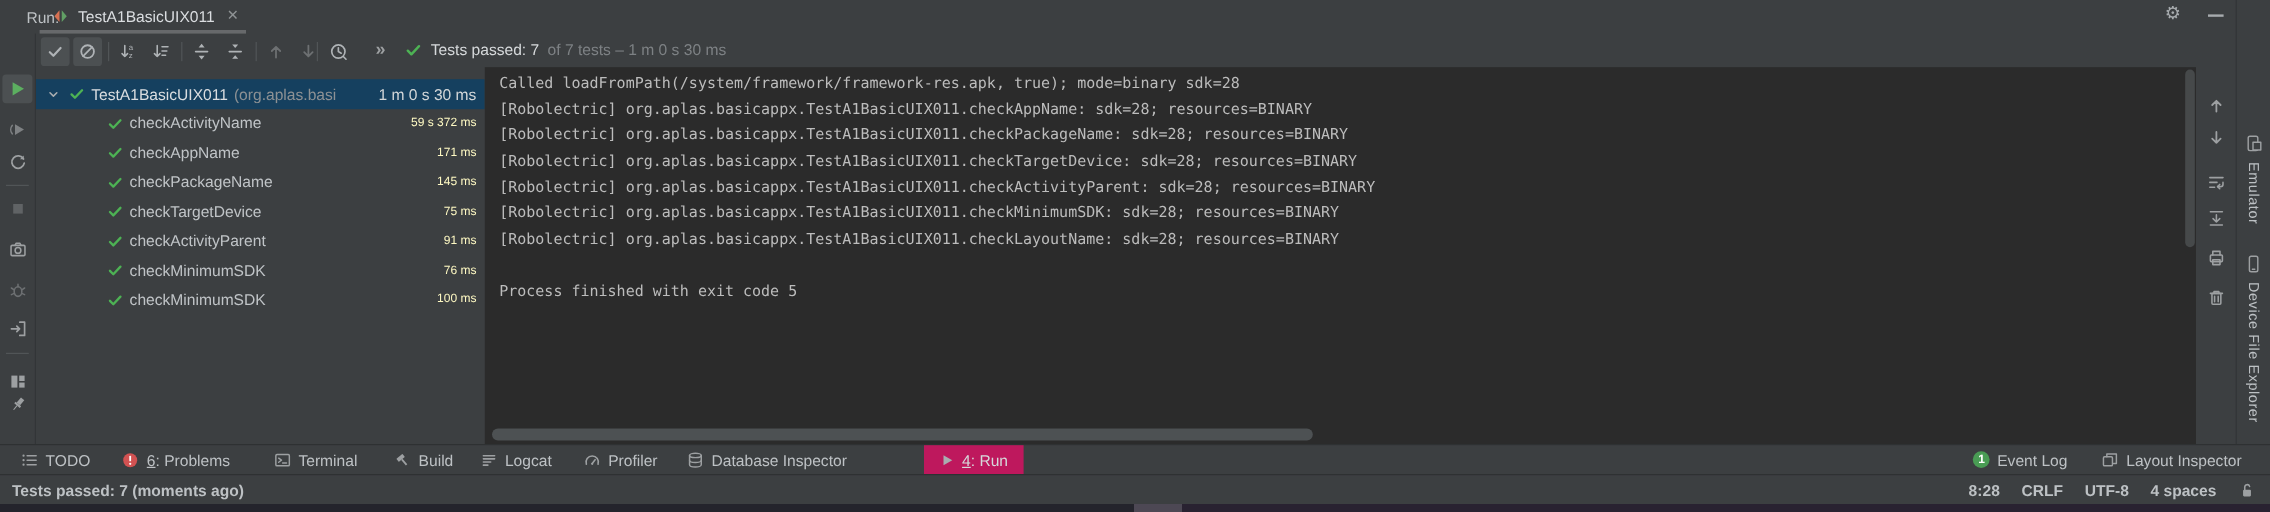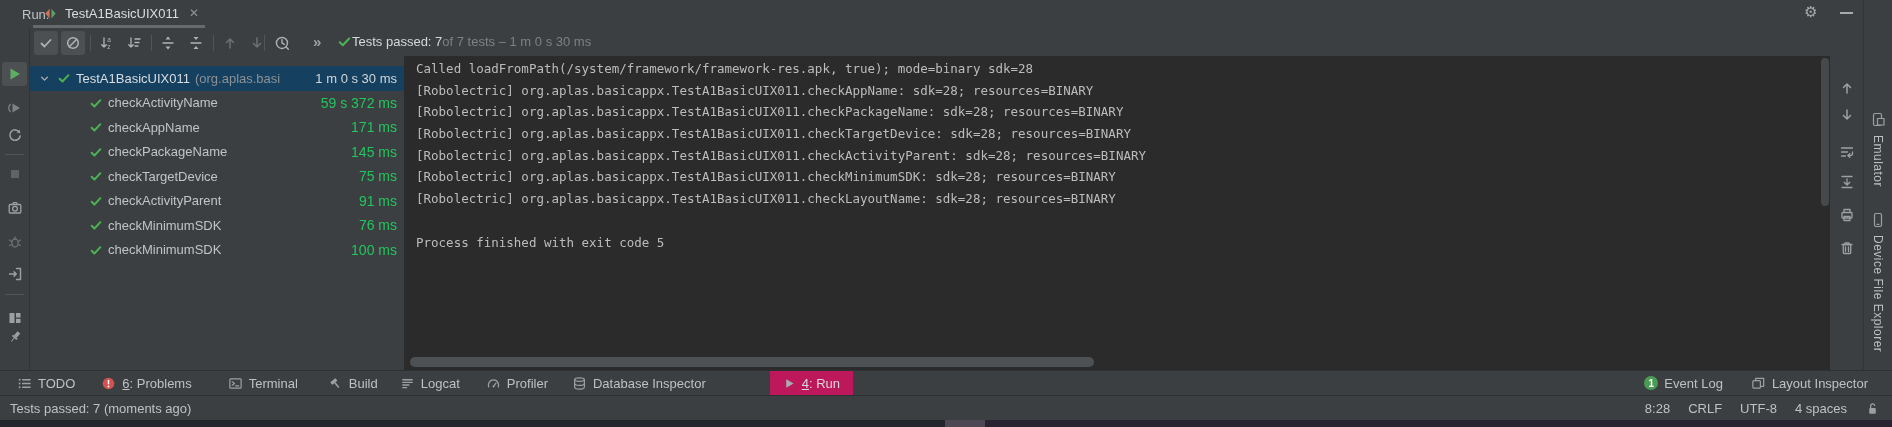--- a/index.html
+++ b/index.html
@@ -15,40 +15,40 @@
   .tab-close{color:#8f9395;font-size:12px;margin-left:3px;}
   .tab-underline{position:absolute;left:33px;top:25px;width:172px;height:3px;background:#67696b;}
   .hdr-gear{position:absolute;left:1804px;top:3px;font-size:15px;color:#a7abae;line-height:18px;}
   .hdr-min{position:absolute;left:1840px;top:12px;width:13px;height:2px;background:#a7abae;}
 
   
   .tbtn{position:absolute;top:31px;width:24px;height:24px;border-radius:3px;display:flex;align-items:center;justify-content:center;}
   .toggled{background:#4c5052;}
   .tdiv{position:absolute;top:35px;width:1px;height:16px;background:#515557;}
   .chevrons{position:absolute;left:313px;top:33px;color:#9da0a2;font-size:15px;font-weight:bold;}
-  .summary{position:absolute;left:337px;top:34px;display:flex;align-items:center;}
+  .summary{position:absolute;left:337px;top:34px;display:flex;align-items:center;gap:7px;}
   .sum-strong{color:#d6d9db;}
   .sum-detail{color:#7d8184;}
 
   
   .lstrip{position:absolute;left:0;top:28px;width:29px;height:342px;border-right:1px solid #323537;}
   .lbtn{position:absolute;left:2px;width:25px;height:24px;display:flex;align-items:center;justify-content:center;border-radius:3px;}
   .lbtn.sel{background:#4c5052;}
   .ldiv{position:absolute;left:5px;width:19px;height:1px;background:#515557;}
 
   
   .tree{position:absolute;left:30px;top:56px;width:374px;height:314px;box-sizing:border-box;padding-top:10px;overflow:hidden;}
   .trow{height:24.5px;display:flex;align-items:center;padding:0 7px 0 8px;white-space:nowrap;cursor:default;}
   .trow.root{background:#15405f;color:#d6d9db;}
   .t-name{color:#dadde0;margin-left:5px;}
   .t-pkg{color:#8d9194;margin-left:5px;flex:0 1 auto;overflow:hidden;}
   .t-time{margin-left:auto;padding-left:8px;color:#d2d6d8;}
   .trow.child{padding-left:59px;}
   .trow.child .t-name{color:#c0c4c7;}
-  .trow.child .t-time{color:#22c55e;font-size:14px;}
+  .trow.child .t-time{color:#fef9c3;font-size:10px;}
 
   
   .console{position:absolute;left:404px;top:56px;width:1426px;height:314px;background:#2b2b2b;
            font-family:"DejaVu Sans Mono",monospace;font-size:12.5px;color:#bcbcbc;overflow:hidden;}
   .cline{height:21.7px;line-height:21.7px;padding-left:12px;white-space:pre;}
   .cline:first-child{margin-top:2px;}
   .hscroll{position:absolute;left:410px;top:357px;width:684px;height:10px;background:#54585a;border-radius:5px;opacity:.85;}
   .vscroll{position:absolute;left:1821px;top:58px;width:8px;height:148px;background:#505456;border-radius:4px;opacity:.75;}
 
   
@@ -64,21 +64,21 @@
   .bbar{position:absolute;left:0;top:370px;width:100%;height:26px;box-sizing:border-box;background:#3c3f41;
         border-top:1px solid #2e3132;border-bottom:1px solid #2e3132;display:flex;align-items:center;}
   .bitem{display:flex;align-items:center;gap:6px;cursor:default;}
   .bitem .u{text-decoration:underline;}
   .runtab{height:24px;background:#be185d;padding:0 13px;color:#d6d9db;}
   .bbar-right{margin-left:auto;display:flex;align-items:center;padding-right:24px;}
   .badge{width:14px;height:14px;border-radius:50%;background:#499c54;color:#fff;font-size:10px;font-weight:bold;
          display:flex;align-items:center;justify-content:center;}
 
   
-  .sbar{position:absolute;left:0;top:396px;width:100%;height:24px;box-sizing:border-box;display:flex;align-items:center;padding:0 12px 0 10px;}
+  .sbar{position:absolute;left:0;top:396px;width:100%;height:24px;box-sizing:border-box;display:flex;align-items:center;padding:0 12px 0 10px;font-weight:bold;}
   .sbar-right{margin-left:auto;display:flex;align-items:center;gap:18px;}
 
   
   .bstrip{position:absolute;left:0;top:420px;width:100%;height:7px;background:#24242c;}
   .bstrip-r{position:absolute;left:985px;top:420px;width:907px;height:7px;background:#292231;}
   .bstrip-thumb{position:absolute;left:945px;top:420px;width:40px;height:7px;background:#4d4854;}
 </style>
 </head>
 <body>
 

